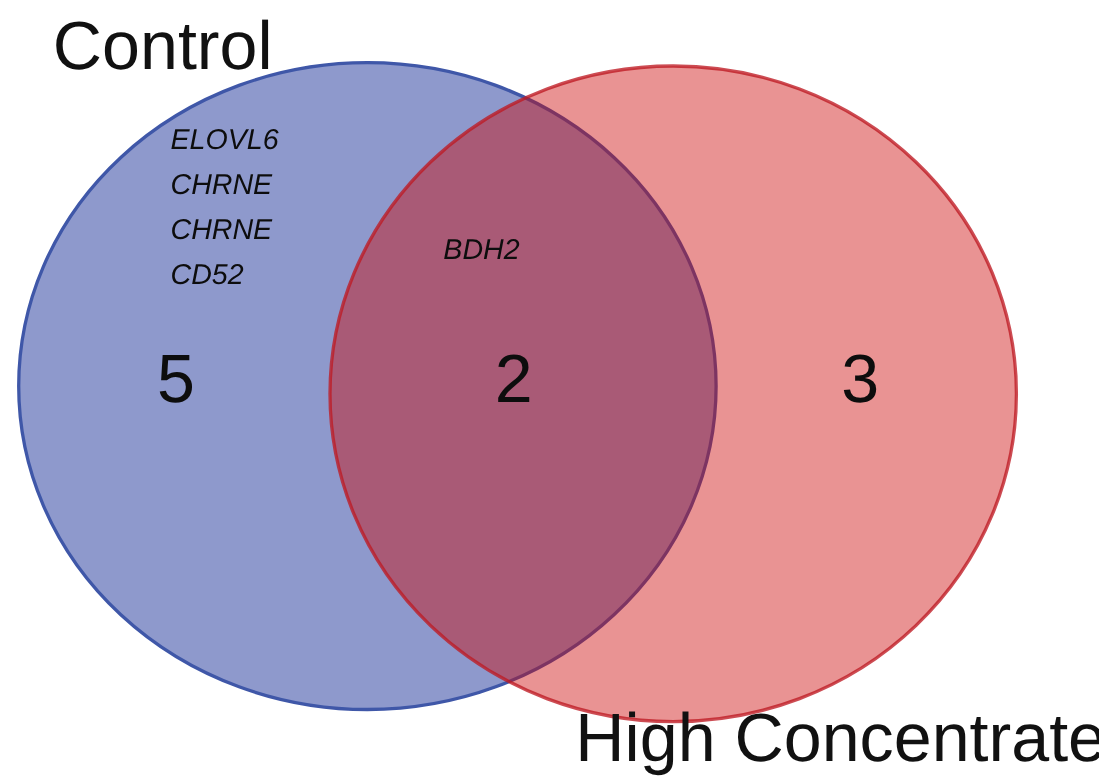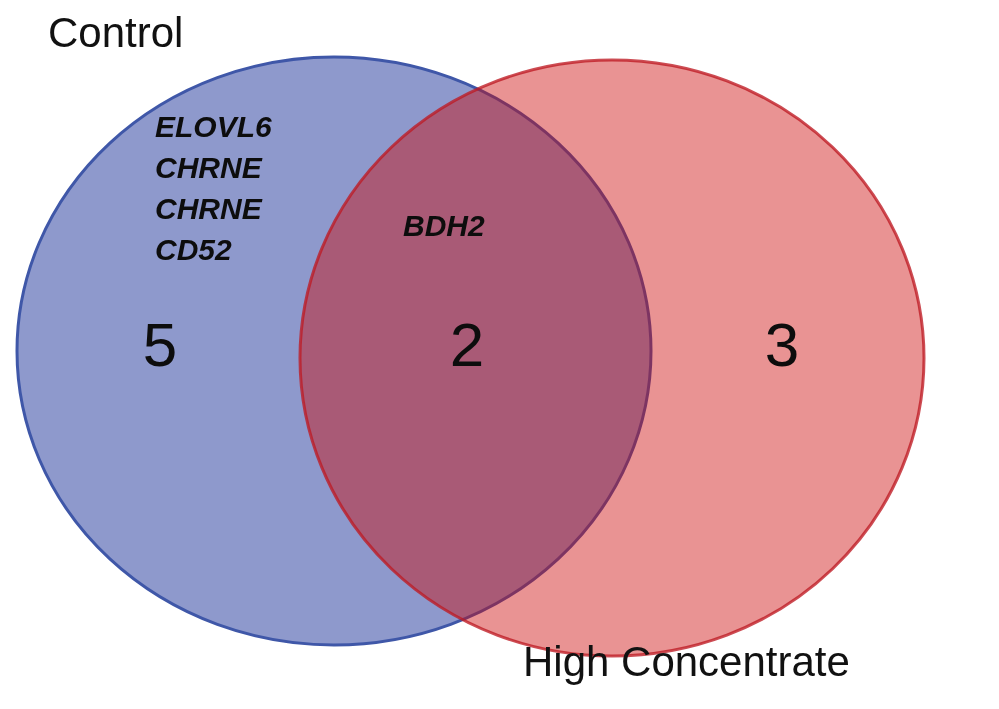--- a/index.html
+++ b/index.html
@@ -16,38 +16,38 @@
     font-family: "Liberation Sans", sans-serif;
     color: #111111;
   }
   .venn-svg {
     position: absolute;
     left: 0;
     top: 0;
   }
   .set-label {
     position: absolute;
-    font-size: 42px;
+    font-size: 62px;
     font-weight: 400;
     line-height: 1;
     white-space: nowrap;
     color: #111111;
   }
   .control-label {
     left: 48px;
     top: 12px;
   }
   .hc-label {
     left: 523px;
     top: 641px;
   }
   .gene-list {
     position: absolute;
-    font-size: 30px;
-    font-weight: 700;
+    font-size: 26px;
+    font-weight: 400;
     font-style: italic;
     color: #0d0d0d;
     white-space: nowrap;
   }
   .left-genes {
     left: 155px;
     top: 106px;
     line-height: 41px;
   }
   .overlap-genes {

